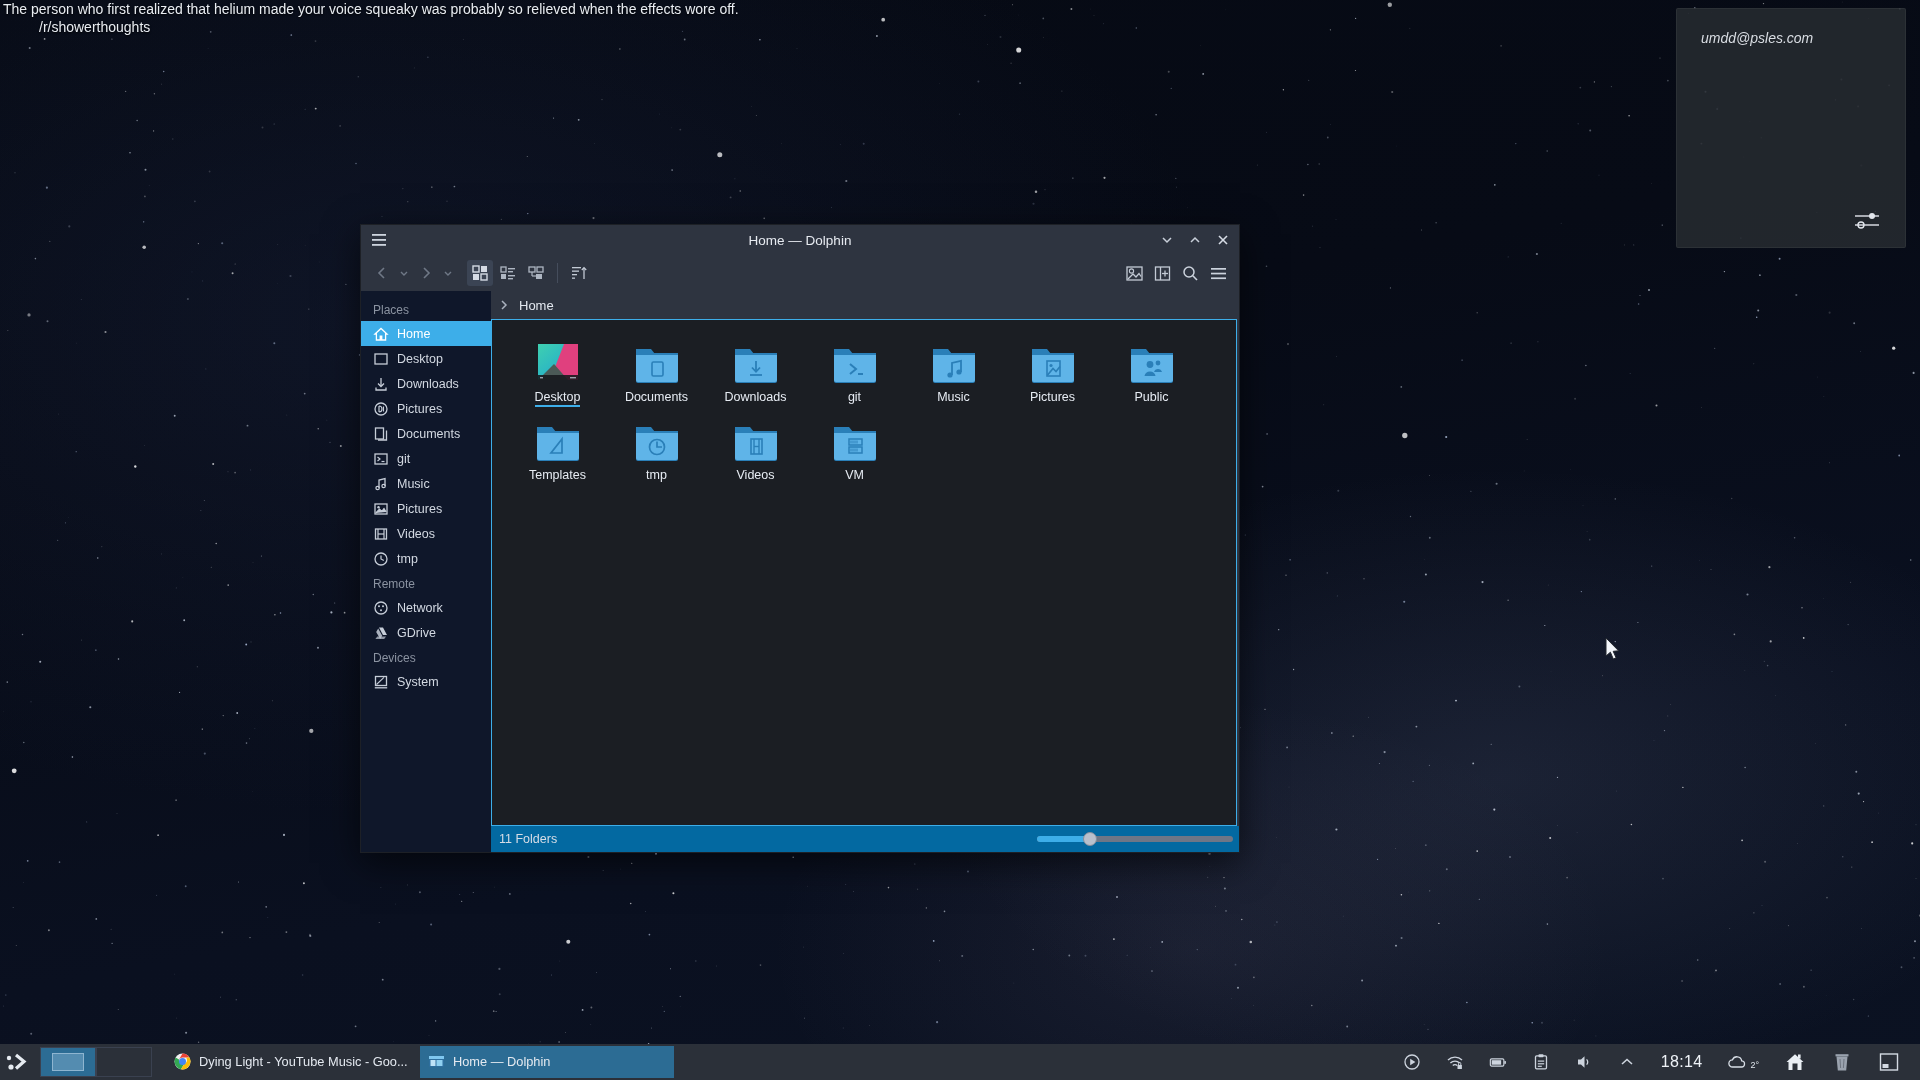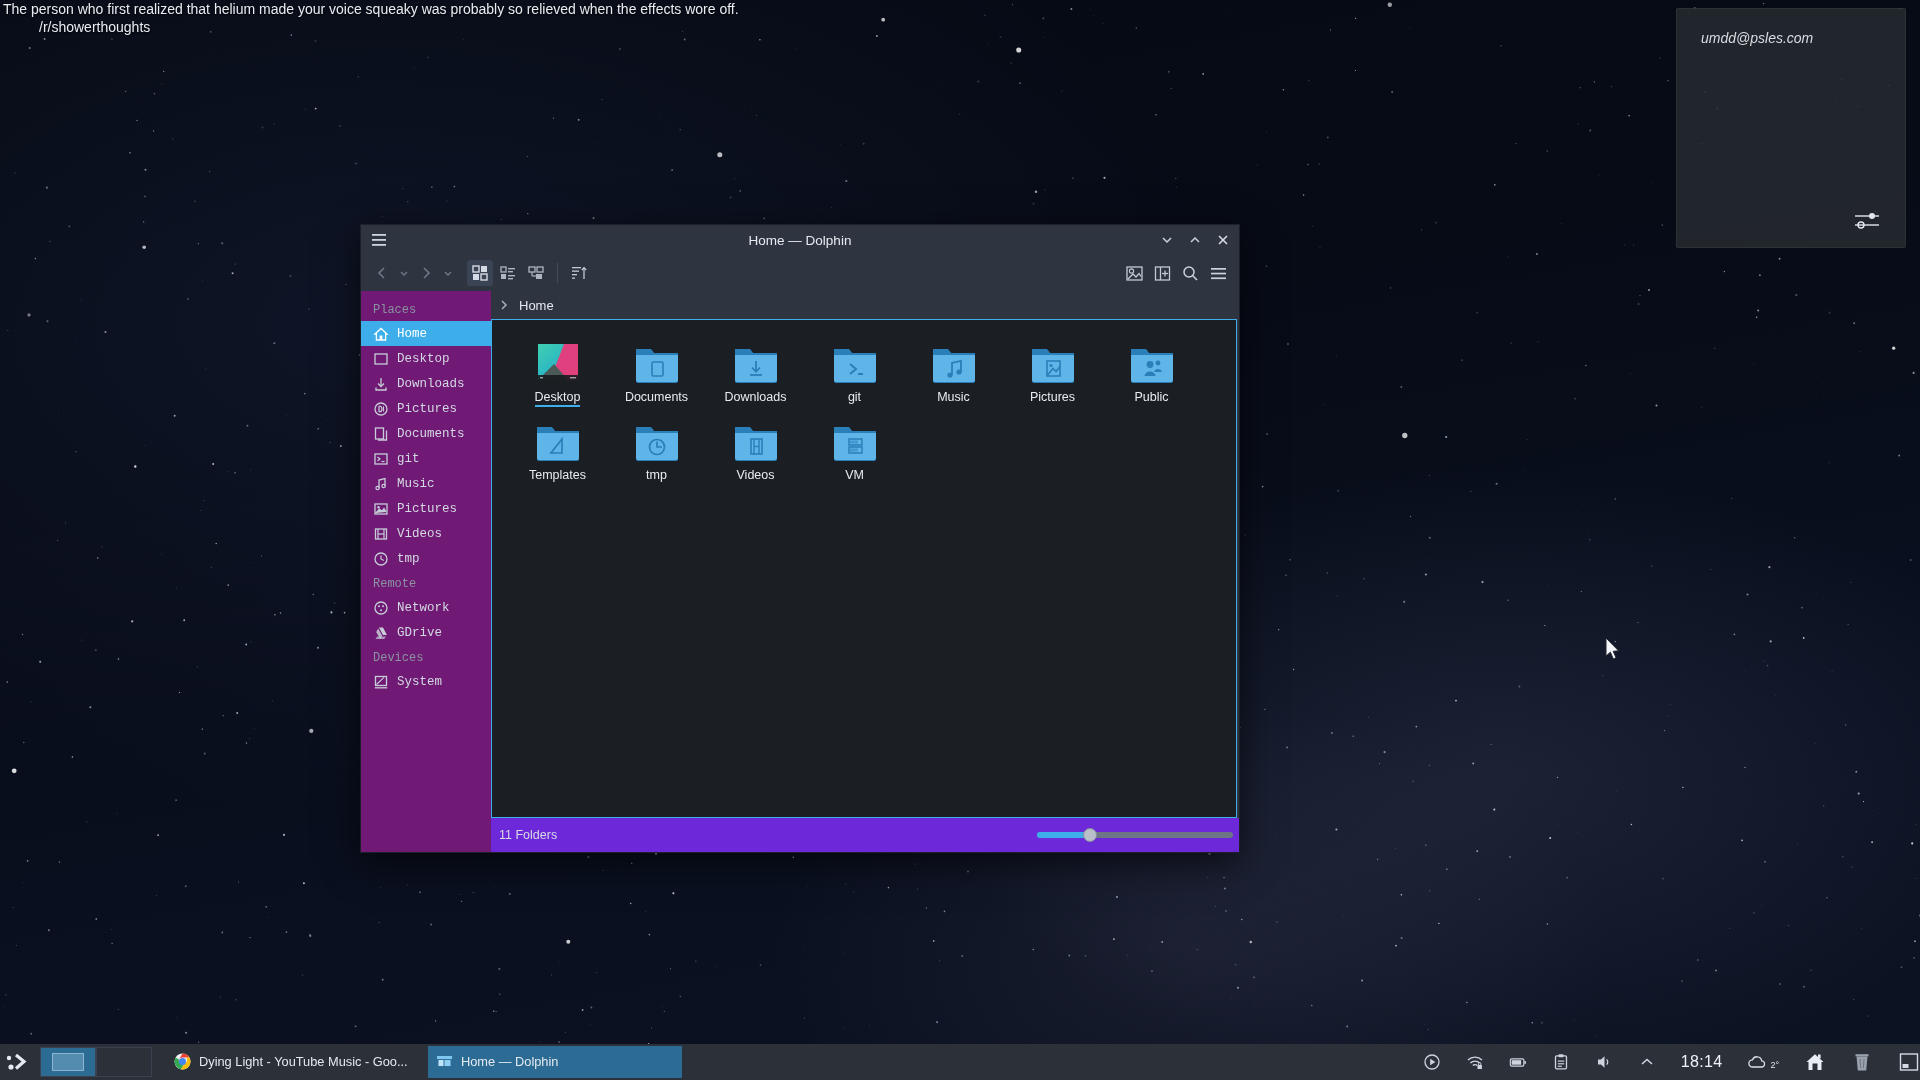--- a/index.html
+++ b/index.html
@@ -80,22 +80,22 @@
   }
   .tb-btn.small { width: 14px; }
   .tb-btn.active { background: #3b4454; }
   .tb-sep { width: 1px; height: 20px; background: #454d5c; margin: 0 6px; }
   .tb-spacer { flex: 1 1 auto; }
 
   .body-row { display: flex; flex: 1 1 auto; min-height: 0; }
 
   .sidebar {
     width: 130px; flex: 0 0 130px;
-    background: #701a75; padding-top: 6px;
-    font-size: 12.5px; color: #cfd6e0; font-family: Liberation Mono, monospace;
+    background: #0f172a; padding-top: 6px;
+    font-size: 12.5px; color: #cfd6e0;
   }
   .sb-head {
     color: #8b93a1; font-size: 12px; padding: 6px 10px 4px 12px;
   }
   .sb-item {
     height: 25px; display:flex; align-items:center; gap: 8px;
     padding-left: 12px; color: #d3d9e2;
   }
   .sb-item.sel { background: #3daee9; color: #ffffff; }
   .sb-ico { width: 16px; height: 16px; flex: 0 0 16px; display:block; }
@@ -118,22 +118,22 @@
   .item {
     width: 99px; height: 78px;
     display:flex; flex-direction:column; align-items:center;
     gap: 4px; padding-top: 2px;
   }
   .item .ico { width: 48px; height: 48px; display:block; }
   .item .lbl { color:#e7ecf3; font-size: 12.5px; text-align:center; line-height: 14px; }
   .item.current .lbl { border-bottom: 2px solid #3daee9; padding-bottom: 1px; }
 
   .statusbar {
-    height: 34px; flex: 0 0 auto; display:flex; align-items:center;
-    padding: 0 6px; background:#6d28d9;
+    height: 26px; flex: 0 0 auto; display:flex; align-items:center;
+    padding: 0 6px; background:#0369a1;
   }
   .statusbar .stxt { color: #d7dde6; font-size: 12.5px; margin-left: 2px; }
   .zoomslider {
     margin-left: auto; width: 196px; height: 26px; position: relative;
     display:flex; align-items:center;
   }
   .zs-track { position:absolute; left:0; right:0; height: 6px; border-radius:3px; background:#6e7686; }
   .zs-fill  { position:absolute; left:0; height: 6px; border-radius:3px 0 0 3px; background:#3daee9; }
   .zs-knob  {
     position:absolute; width: 14px; height: 14px; border-radius:50%;
@@ -144,29 +144,29 @@
   .taskbar {
     position:absolute; left:0; bottom:0; width:1920px; height:36px;
     background: #2b3039;
     display:flex; align-items:center;
   }
   .tb-launcher { width: 36px; height:36px; display:flex; align-items:center; justify-content:center; }
   .pager { display:flex; height: 30px; margin-left: 4px; }
   .pager .pg { width: 56px; height: 30px; border: 1px solid #3a4150; display:flex; align-items:center; justify-content:center; }
   .pager .pg.active { background: #2c6c94; }
   .pg-inner { width: 32px; height: 18px; border:1px solid rgba(190,215,235,.55); background: rgba(160,200,230,.35); }
-  .tasks { display:flex; align-items:center; margin-left: 14px; gap: 8px; height: 32px; }
+  .tasks { display:flex; align-items:center; margin-left: 14px; gap: 0; height: 32px; }
   .task {
     height: 32px; width: 254px; display:flex; align-items:center; gap: 8px;
     padding: 0 8px; color: #e4e9f0; font-size: 12.8px;
     border-bottom: 2px solid transparent;
   }
   .task.active { background: #2c6c94; }
   .task .tlabel { overflow:hidden; text-overflow:ellipsis; white-space:nowrap; }
-  .tray { margin-left:auto; display:flex; align-items:center; gap: 25px; padding-right: 0; }
+  .tray { margin-left:auto; display:flex; align-items:center; gap: 25px; padding-right: 20px; }
   .tray-ico { width: 18px; height: 18px; display:block; }
   .clock { color:#eef2f7; font-size: 16px; letter-spacing:.3px; }
   .weather { display:flex; align-items:flex-end; gap:1px; }
   .weather .deg { color:#dfe5ec; font-size: 9px; margin-bottom:1px; }
   .tray-big { width: 22px; height: 22px; display:block; }
 
   
   .cursor { position:absolute; left:1605px; top:637px; width: 18px; height: 26px; pointer-events:none; }
 </style>
 </head>

